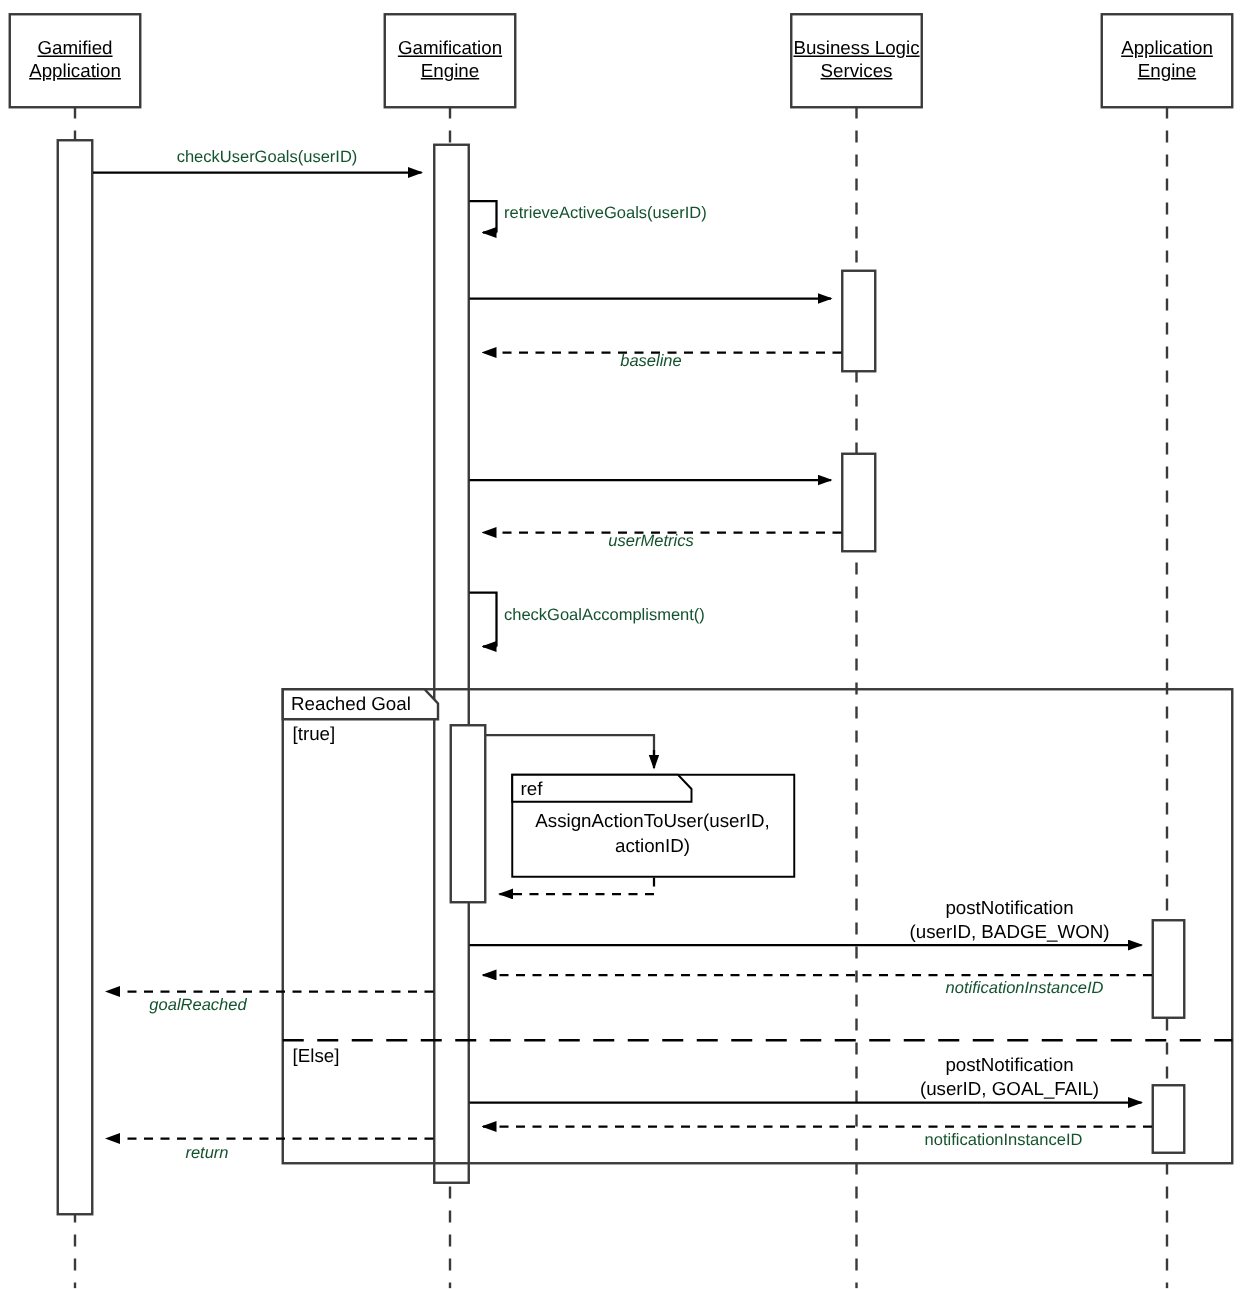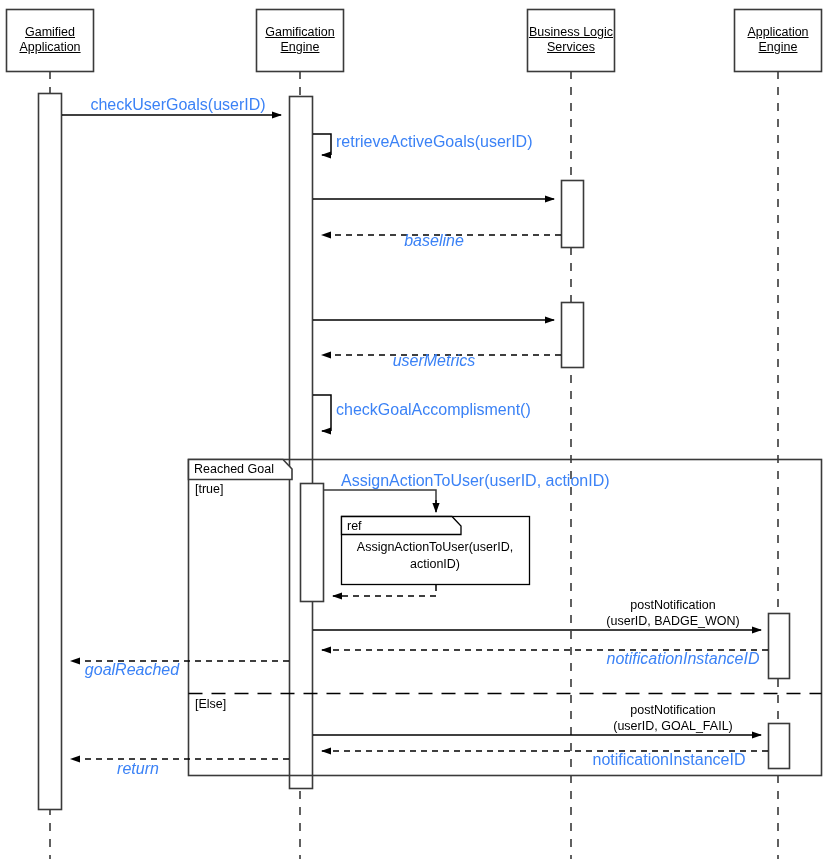--- a/index.html
+++ b/index.html
@@ -20,22 +20,22 @@
   }
   #svg-layer {
     position: absolute;
     left: 0;
     top: 0;
     width: 827px;
     height: 859px;
   }
   .lbl {
     position: absolute;
-    font-size: 16px;
-    color: #3b82f6;
+    font-size: 11px;
+    color: #14532d;
     white-space: nowrap;
     line-height: 14px;
   }
   .lbl.italic { font-style: italic; }
   .lbl.center { transform: translateX(-50%); text-align: center; }
   .actor-title {
     position: absolute;
     text-align: center;
     font-size: 12.5px;
     line-height: 15px;
@@ -213,21 +213,20 @@
   <div class="actor-title" style="left:735px; top:25px; width:86px;">
     <span>Application</span><br>
     <span>Engine</span>
   </div>
 
   <div class="lbl center" style="left:178px; top:98px;">checkUserGoals(userID)</div>
   <div class="lbl" style="left:336px; top:135px;">retrieveActiveGoals(userID)</div>
   <div class="lbl italic center" style="left:434px; top:234px;">baseline</div>
   <div class="lbl italic center" style="left:434px; top:354px;">userMetrics</div>
   <div class="lbl" style="left:336px; top:403px;">checkGoalAccomplisment()</div>
-  <div class="lbl" style="left:341px; top:474px;">AssignActionToUser(userID, actionID)</div>
 
   <div class="two-line" style="left:673px; top:597px;">
     <span>postNotification</span><br>
     <span>(userID, BADGE_WON)</span>
   </div>
   <div class="lbl italic center" style="left:683px; top:652px;">notificationInstanceID</div>
   <div class="lbl italic center" style="left:132px; top:663px;text-align:center;">goalReached</div>
 
   <div class="two-line" style="left:673px; top:702px;">
     <span>postNotification</span><br>

